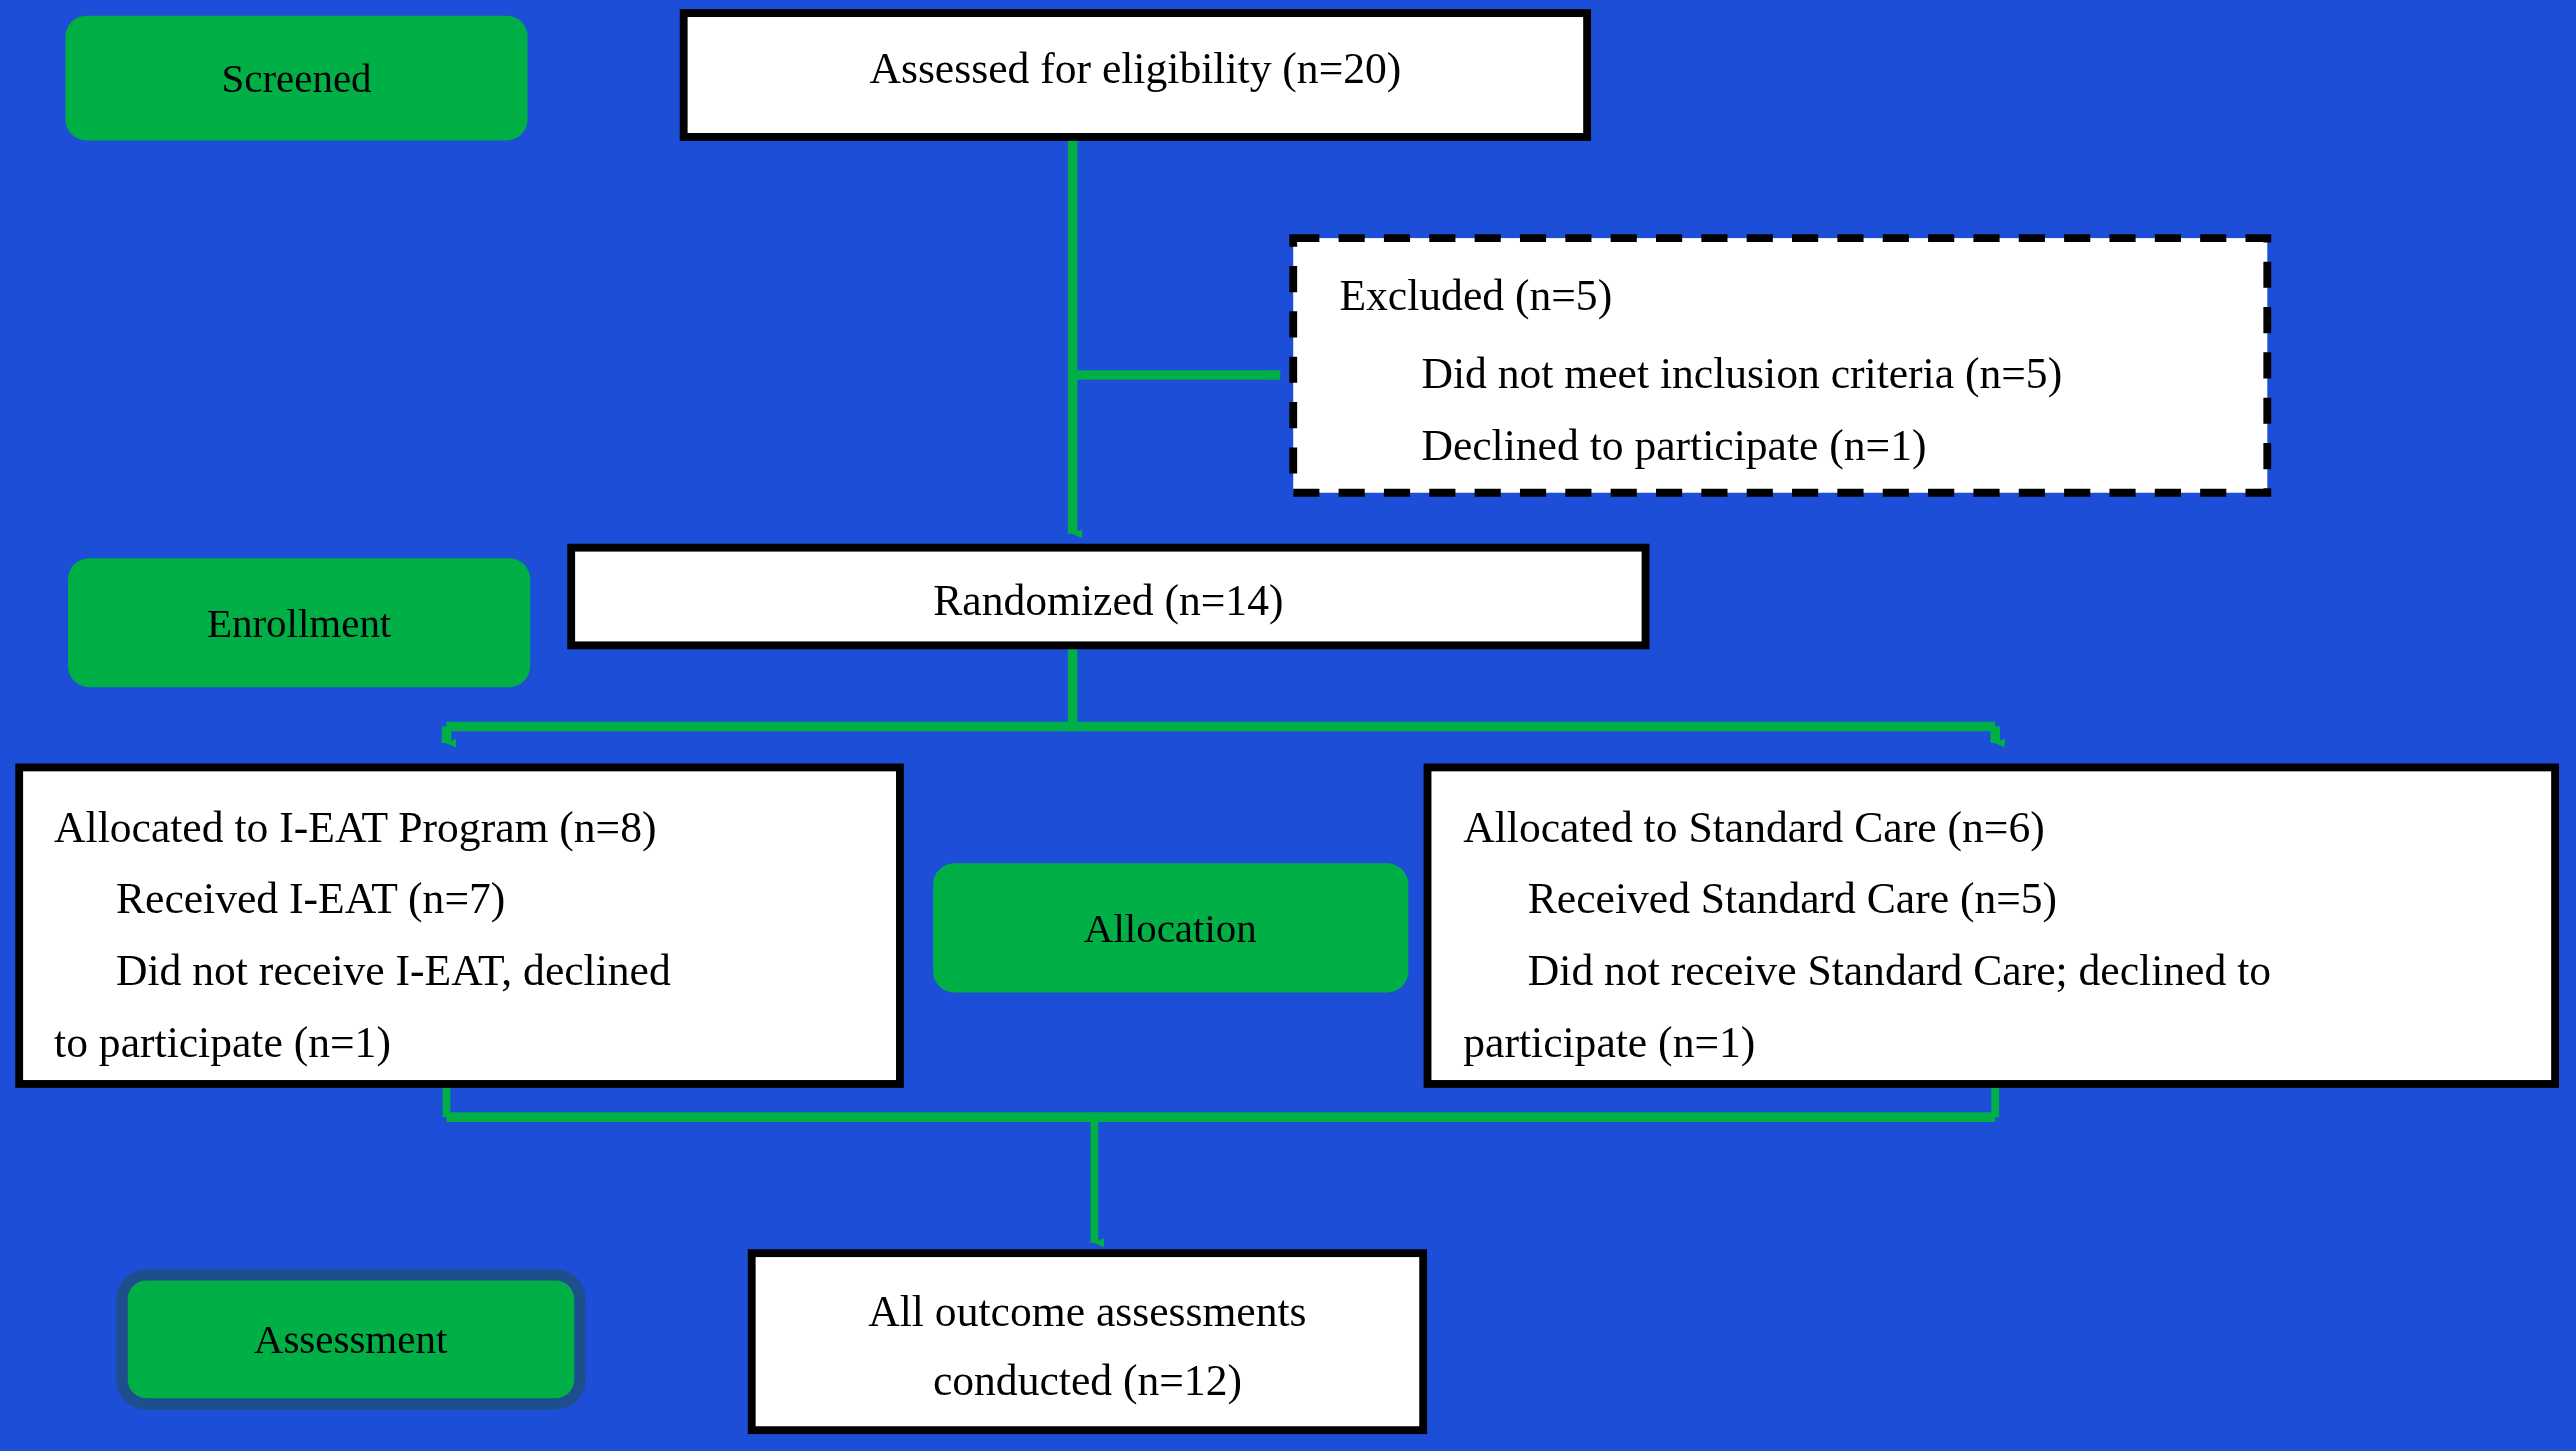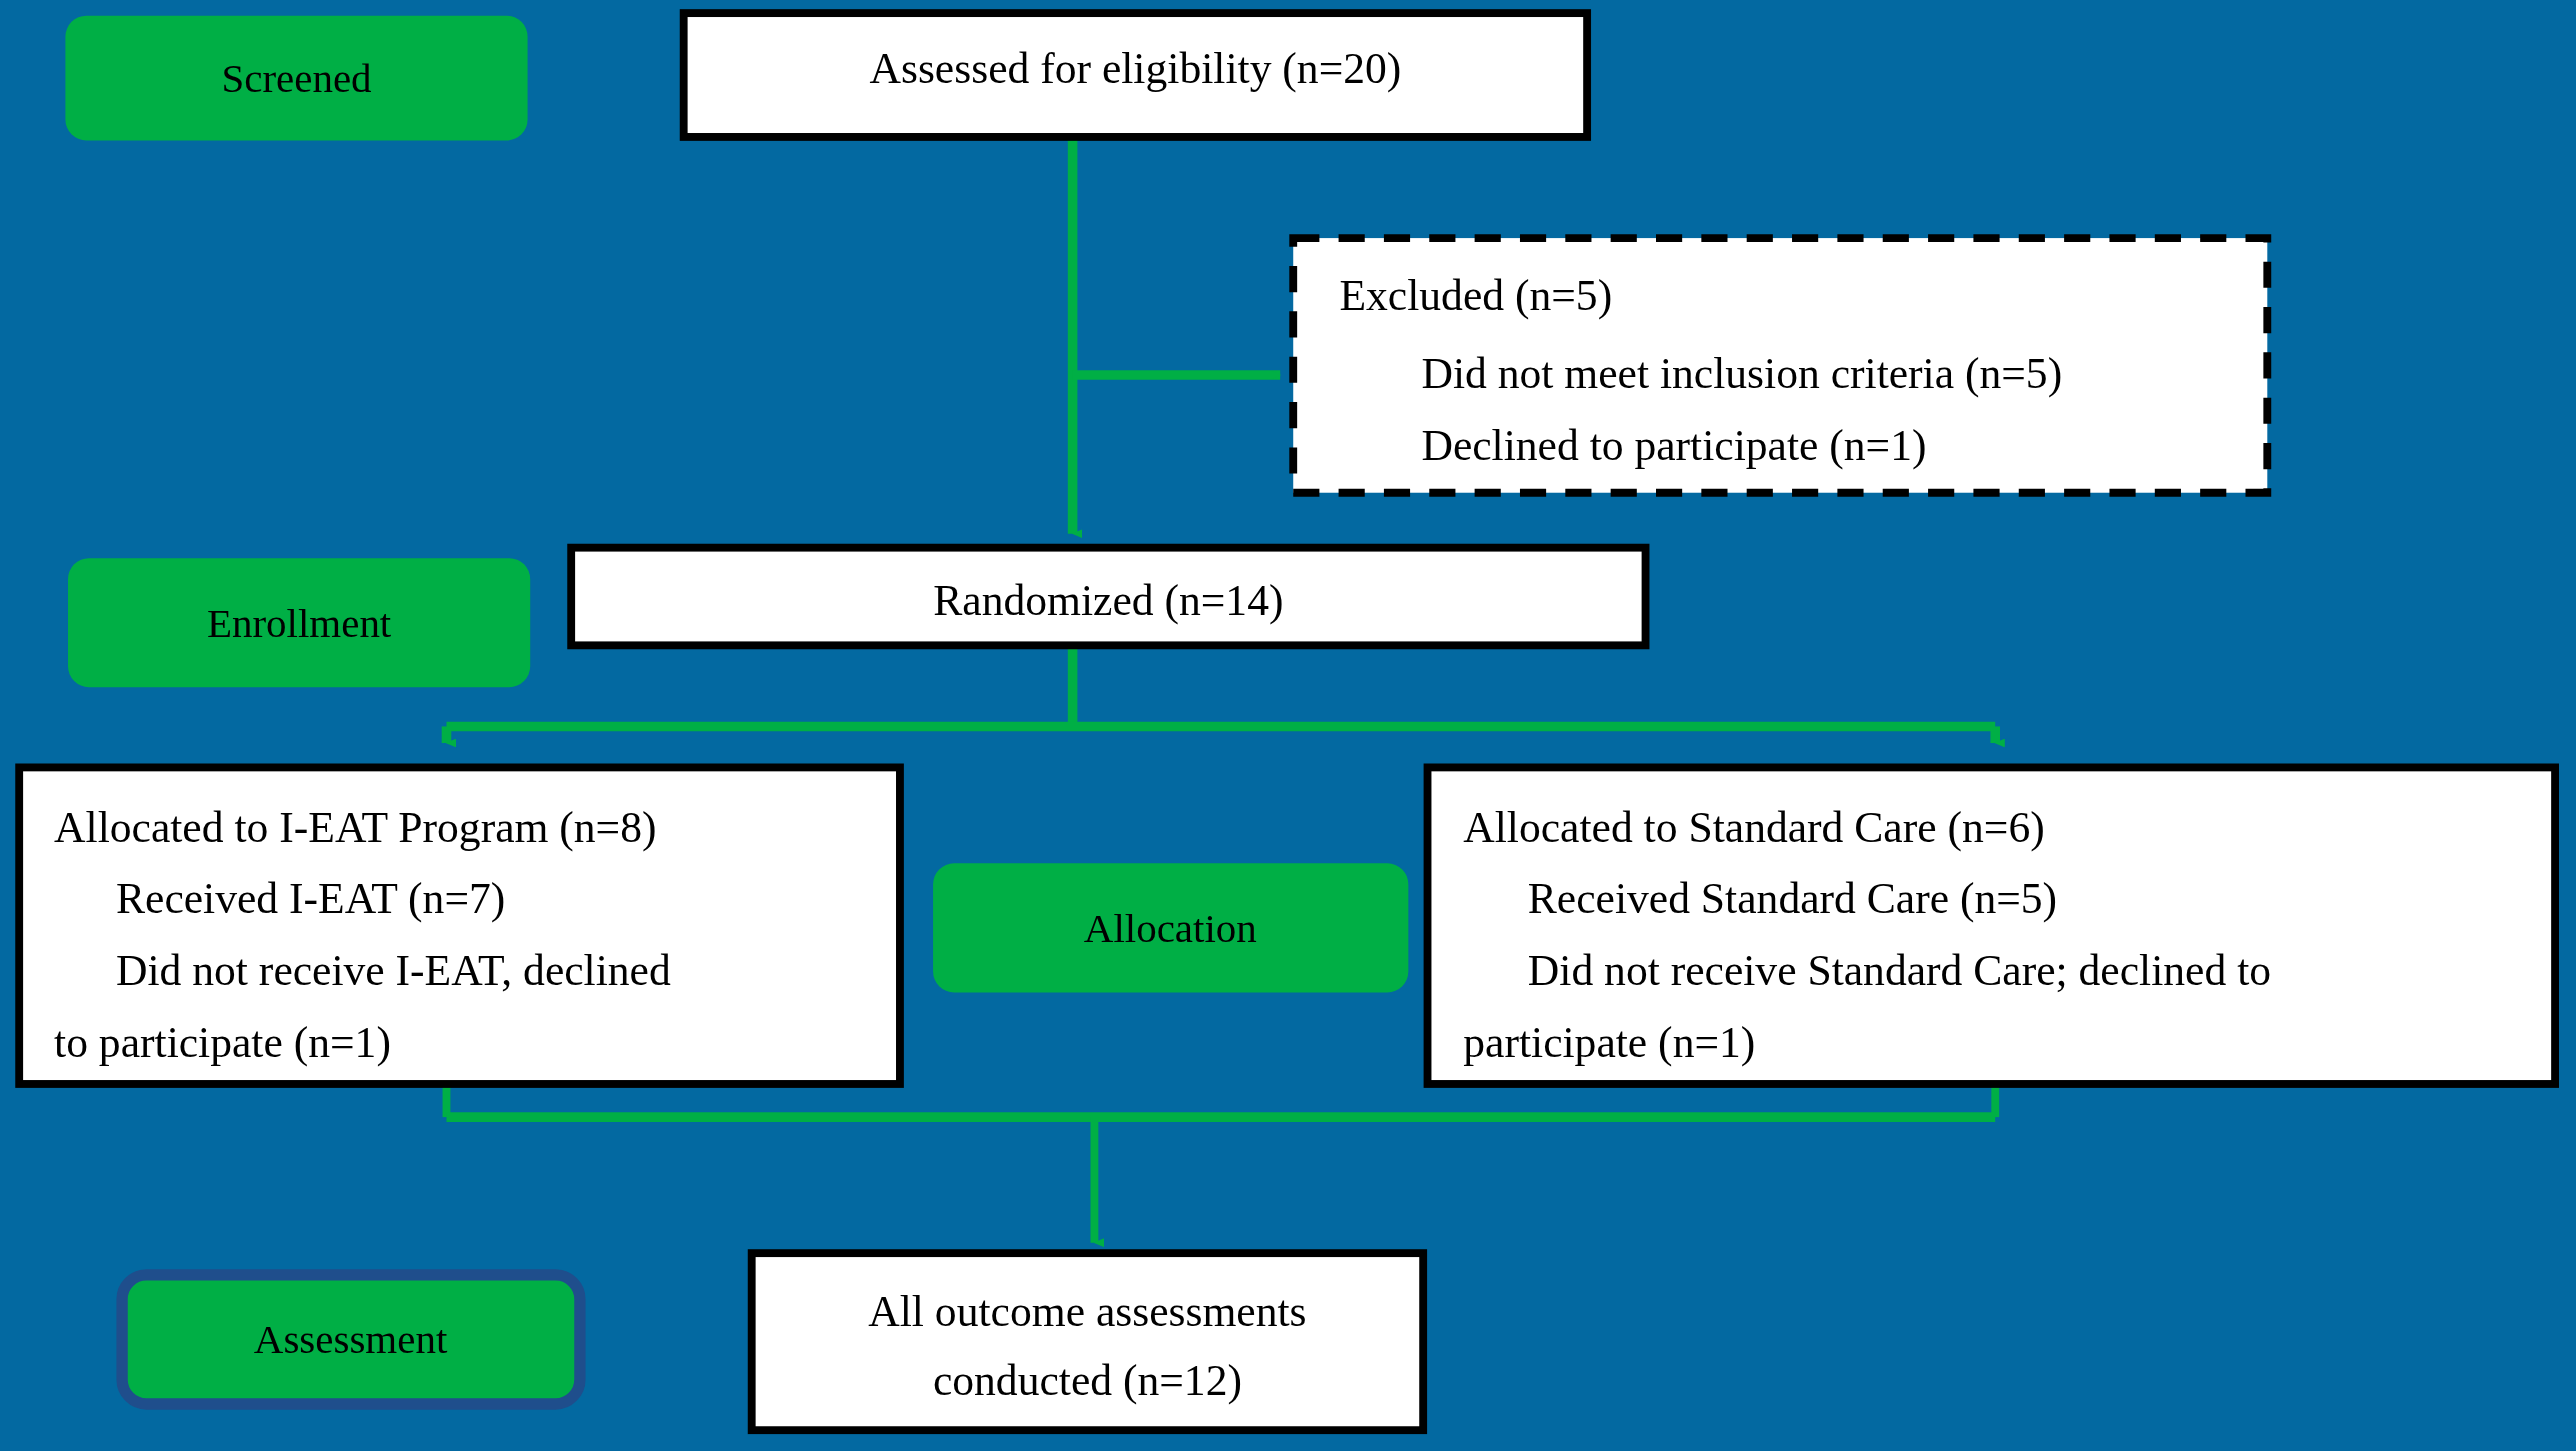--- a/index.html
+++ b/index.html
@@ -10,21 +10,21 @@
   body {
     width: 2576px;
     height: 1452px;
     overflow: hidden;
     font-family: "Liberation Serif", "DejaVu Serif", serif;
   }
   #diagram-root {
     position: relative;
     width: 2576px;
     height: 1452px;
-    background: #0369a1;
+    background: #1d4ed8;
   }
   svg.flow-canvas {
     position: absolute;
     inset: 0;
     width: 2576px;
     height: 1452px;
     display: block;
   }
   .stage-label-text,
   .node-text {

